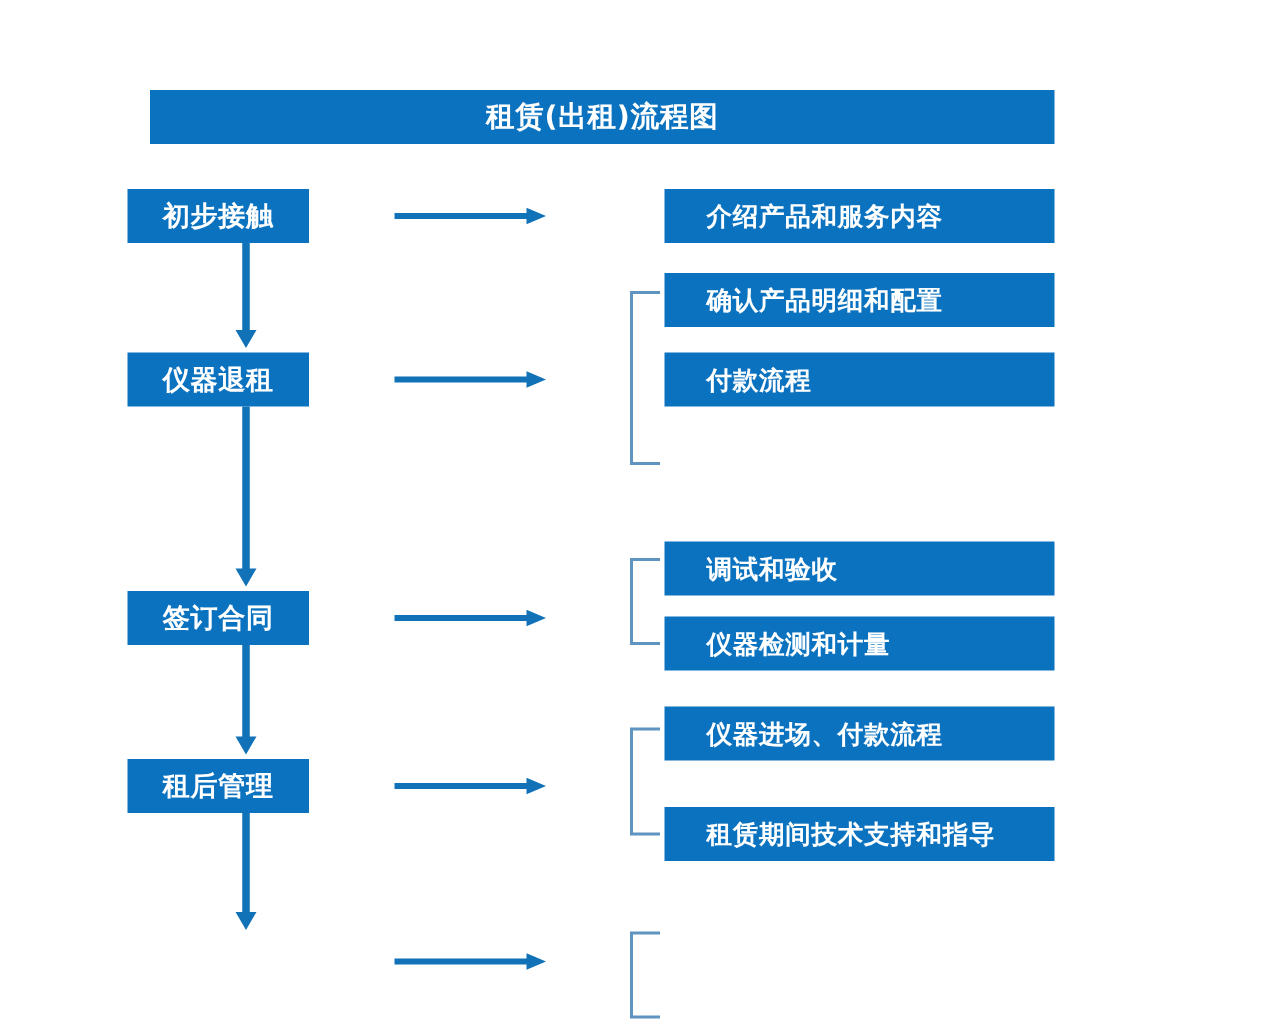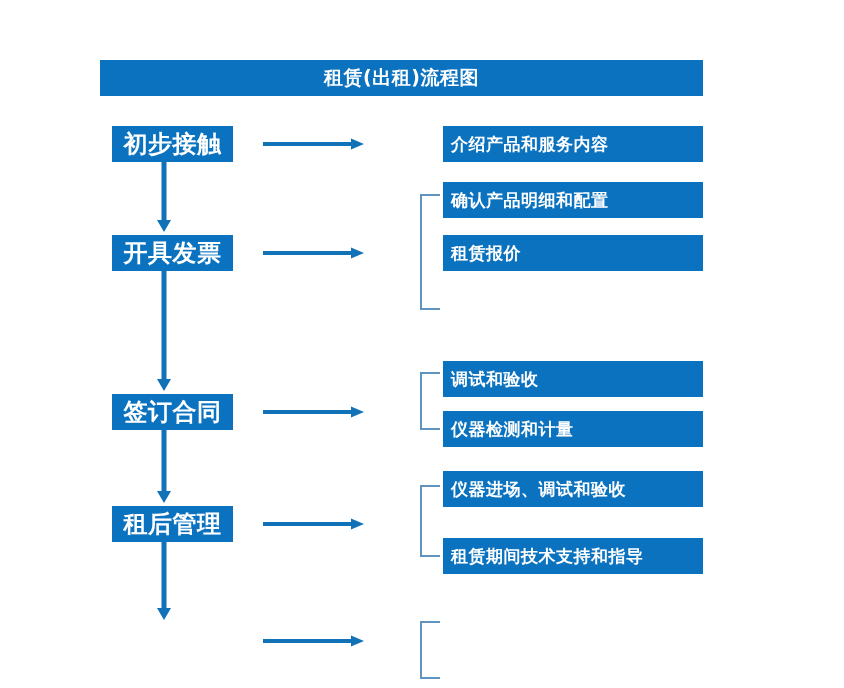--- a/index.html
+++ b/index.html
@@ -38,29 +38,29 @@
     top: 12px;
     width: 603px;
     height: 36px;
     justify-content: center;
     font-size: 19px;
   }
   .stage-box {
     width: 121px;
     height: 36px;
     justify-content: center;
-    font-size: 24px;
-    left: 112px;
+    font-size: 18px;
+    left: 85px;
   }
   .detail-box {
     left: 443px;
     width: 260px;
     height: 36px;
     justify-content: flex-start;
-    padding-left: 8px;
+    padding-left: 28px;
     font-size: 17px;
   }
   .h-arrow {
     position: absolute;
     height: 12px;
     width: 102px;
   }
   .v-arrow {
     position: absolute;
     width: 16px;
@@ -77,46 +77,46 @@
 <div id="canvas">
 
   <div class="box title-bar">
     <span>租赁(出租)流程图</span>
   </div>
 
   <div class="box stage-box" style="top:78px">
     <span>初步接触</span>
   </div>
   <div class="box stage-box" style="top:187px">
-    <span>开具发票</span>
+    <span>仪器退租</span>
   </div>
   <div class="box stage-box" style="top:346px">
     <span>签订合同</span>
   </div>
   <div class="box stage-box" style="top:458px">
     <span>租后管理</span>
   </div>
 
   <div class="box detail-box" style="top:78px">
     <span>介绍产品和服务内容</span>
   </div>
   <div class="box detail-box" style="top:134px">
     <span>确认产品明细和配置</span>
   </div>
   <div class="box detail-box" style="top:187px">
-    <span>租赁报价</span>
+    <span>付款流程</span>
   </div>
   <div class="box detail-box" style="top:313px">
     <span>调试和验收</span>
   </div>
   <div class="box detail-box" style="top:363px">
     <span>仪器检测和计量</span>
   </div>
   <div class="box detail-box" style="top:423px">
-    <span>仪器进场、调试和验收</span>
+    <span>仪器进场、付款流程</span>
   </div>
   <div class="box detail-box" style="top:490px">
     <span>租赁期间技术支持和指导</span>
   </div>
 
   <div class="h-arrow" style="left:263px; top:90px">
     <svg width="102" height="12" viewBox="0 0 102 12">
       <path d="M0 4 H88 V0.5 L101 6 L88 11.5 V8 H0 Z" fill="#1172b8"></path>
     </svg>
   </div>

